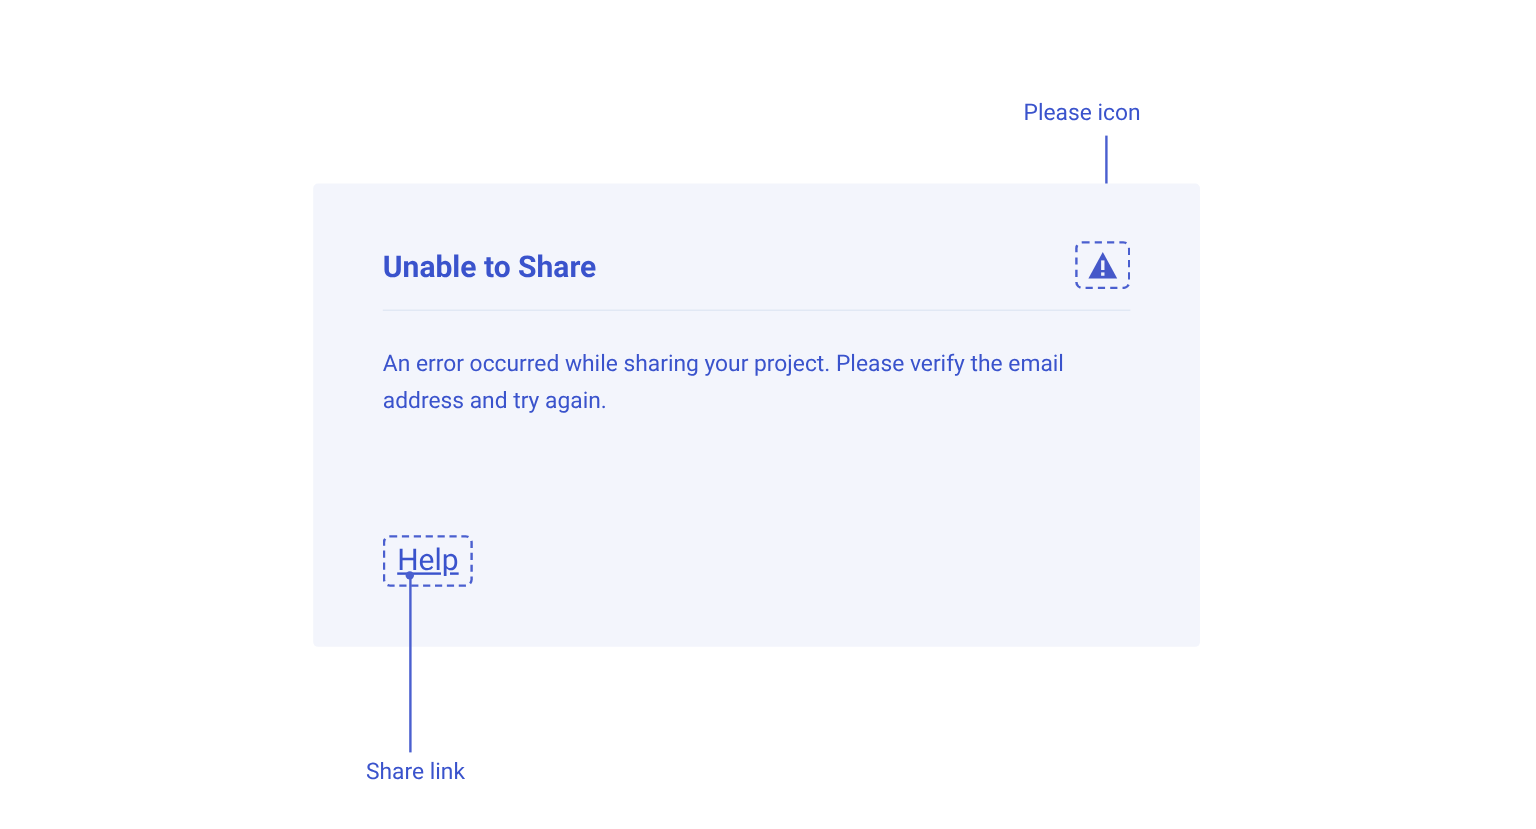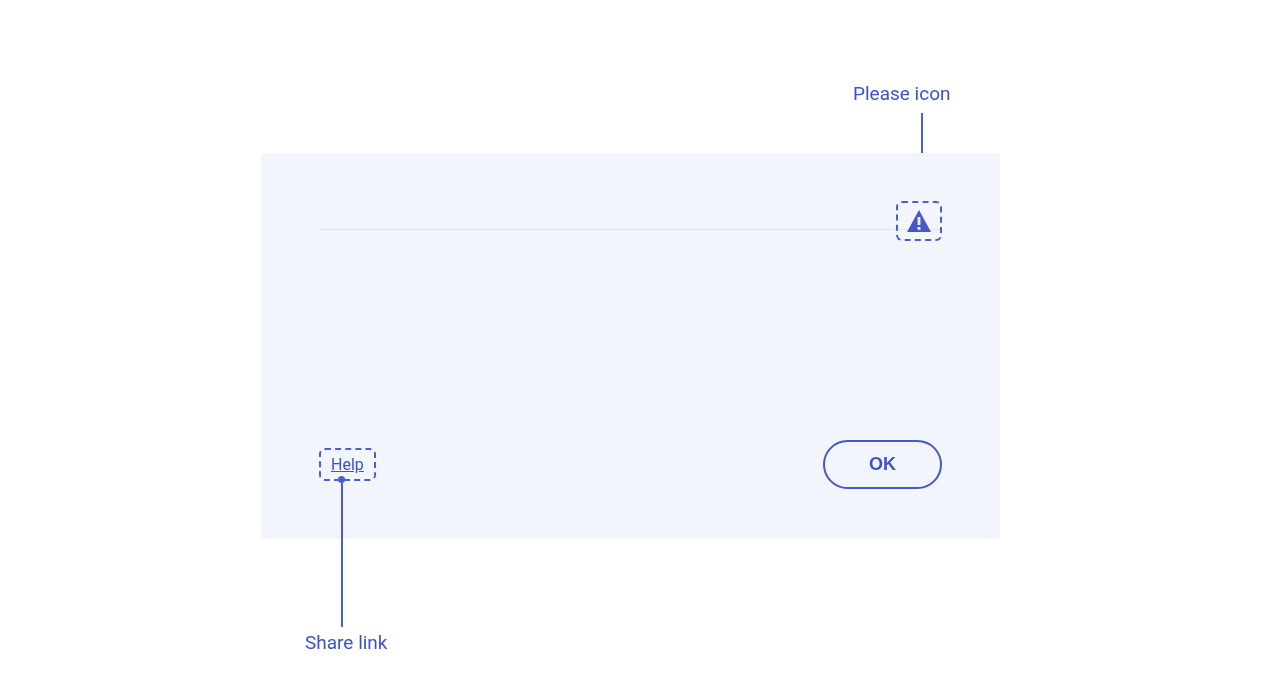--- a/index.html
+++ b/index.html
@@ -79,21 +79,21 @@
     
     .help-box {
       border: 2px dashed #4a5fcf;
       border-radius: 6px;
       padding: 5px 10px;
     }
     
     .help-link {
       color: #3a53cc;
       text-decoration: underline;
-      font-size: 16px;
+      font-size: 25px;
       font-weight: 400;
       cursor: pointer;
     }
     
     .ok-button {
       border: 2.5px solid #4558c9;
       background: transparent;
       color: #3a53cc;
       font-size: 18px;
       font-weight: 700;
@@ -157,33 +157,34 @@
   </style>
 </head>
 <body>
 
 <div class="annotation-label label-warning">Please icon</div>
 <div class="annotation-line line-warning"></div>
 <div class="annotation-dot dot-warning"></div>
 
 <div class="dialog">
   <div class="dialog-header">
+    <div class="dialog-title">Unable to Share</div>
     <div class="icon-box">
       <svg class="warning-triangle" width="26" height="24" viewBox="0 0 26 24">
         <path d="M13 1 L25 23 L1 23 Z" fill="#4558c9"></path>
         <rect x="11.6" y="8" width="2.8" height="8" fill="#f3f5fc"></rect>
         <rect x="11.6" y="18" width="2.8" height="2.8" fill="#f3f5fc"></rect>
       </svg>
     </div>
   </div>
 
+  <div class="dialog-body">An error occurred while sharing your project. Please verify the email address and try again.</div>
 
   <div class="dialog-footer">
     <div class="help-box">
       <a class="help-link">Help</a>
     </div>
-    <button class="ok-button">OK</button>
   </div>
 </div>
 
 <div class="annotation-dot dot-help"></div>
 <div class="annotation-line line-help"></div>
 <div class="annotation-label label-help">Share link</div>
 
 </body></html>

